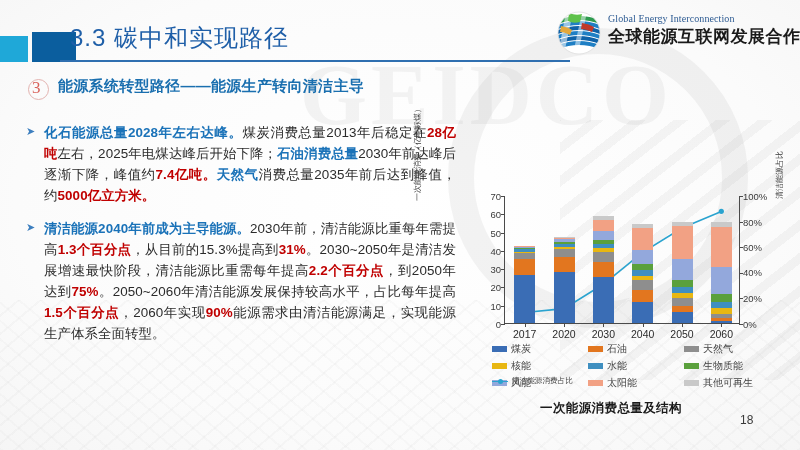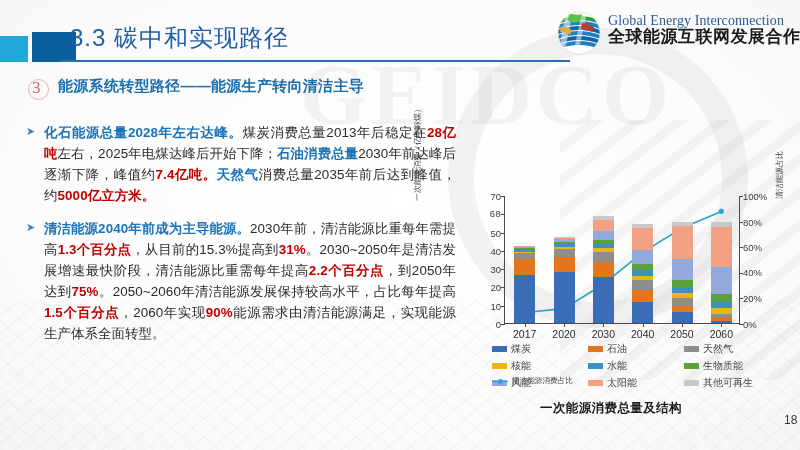--- a/index.html
+++ b/index.html
@@ -82,21 +82,21 @@
     width: 240px; height: 52px;
   }
   .logo-globe {
     position: absolute; left: 0px; top: 2px;
     width: 46px; height: 46px; border-radius: 50%;
     overflow: hidden;
   }
   .logo-en1, .logo-en2 {
     position: absolute; left: 52px;
     font-family: "Liberation Serif", serif;
-    font-size: 14px; color: #2c5a92; white-space: nowrap;
+    font-size: 10px; color: #2c5a92; white-space: nowrap;
     letter-spacing: 0.1px;
   }
   .logo-en1 { top: 5px; }
   .logo-en2 { top: 18px; }
   .logo-cn {
     position: absolute; left: 52px; top: 17px;
     font-size: 17px; font-weight: 700; color: #1a1a1a;
     letter-spacing: 0.5px; white-space: nowrap;
   }
 
@@ -208,21 +208,21 @@
     position: absolute; left: 5.5px; top: 1px; width: 5px; height: 5px;
     border-radius: 50%; background: #2aa3cf;
   }
   .caption {
     position: absolute; left: 540px; top: 400px;
     font-size: 12.5px; font-weight: 700; color: #1a1a1a;
     letter-spacing: 0.4px; white-space: nowrap;
   }
   .pagenum {
     position: absolute; left: 740px; top: 413px;
-    font-size: 12px; color: #3a3a3a; margin-left: 44px;
+    font-size: 12px; color: #3a3a3a;
   }
 </style>
 </head>
 <body>
 
 <div class="slide">
 
   <div class="wm-ring"></div>
   <div class="wm-text">GEIDCO</div>
   <div class="wm-diag"></div>
@@ -298,21 +298,21 @@
         <div class="ytick" style="top: 109.714px;">10</div>
         <div class="tickmark" style="top: 109.714px;"></div>
         <div class="ytick" style="top: 91.4286px;">20</div>
         <div class="tickmark" style="top: 91.4286px;"></div>
         <div class="ytick" style="top: 73.1429px;">30</div>
         <div class="tickmark" style="top: 73.1429px;"></div>
         <div class="ytick" style="top: 54.8571px;">40</div>
         <div class="tickmark" style="top: 54.8571px;"></div>
         <div class="ytick" style="top: 36.5714px;">50</div>
         <div class="tickmark" style="top: 36.5714px;"></div>
-        <div class="ytick" style="top: 18.2857px; font-family: Liberation Mono, monospace;">60</div>
+        <div class="ytick" style="top: 18.2857px;">60</div>
         <div class="tickmark" style="top: 18.2857px;"></div>
         <div class="ytick" style="top: 0px;">70</div>
         <div class="tickmark" style="top: 0px;"></div>
         <div class="ytick-r" style="top: 128px;">0%</div>
         <div class="tickmark-r" style="top: 128px;"></div>
         <div class="ytick-r" style="top: 102.4px;">20%</div>
         <div class="tickmark-r" style="top: 102.4px;"></div>
         <div class="ytick-r" style="top: 76px;">40%</div>
         <div class="tickmark-r" style="top: 76.8px;"></div>
         <div class="ytick-r" style="top: 51.2px;">60%</div>

